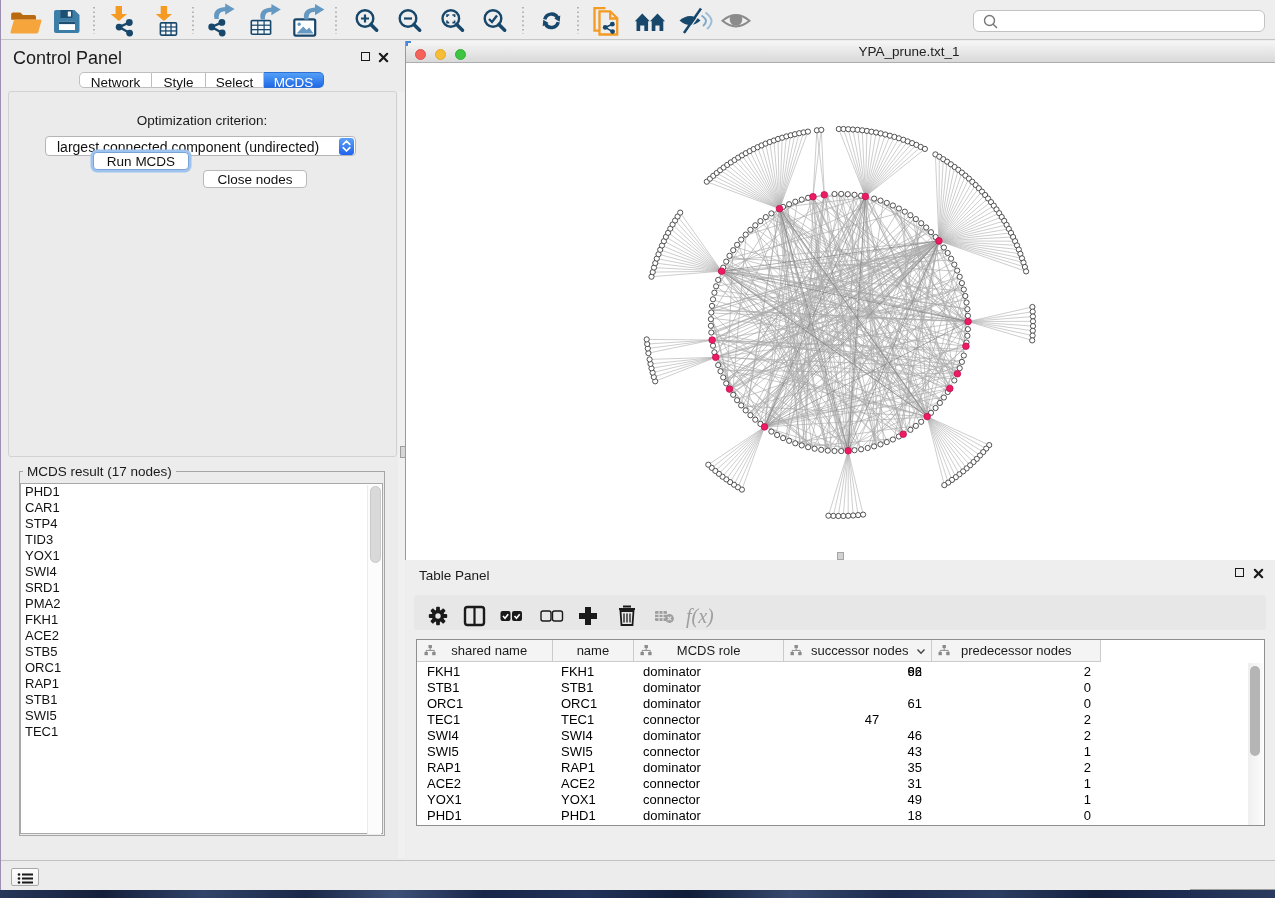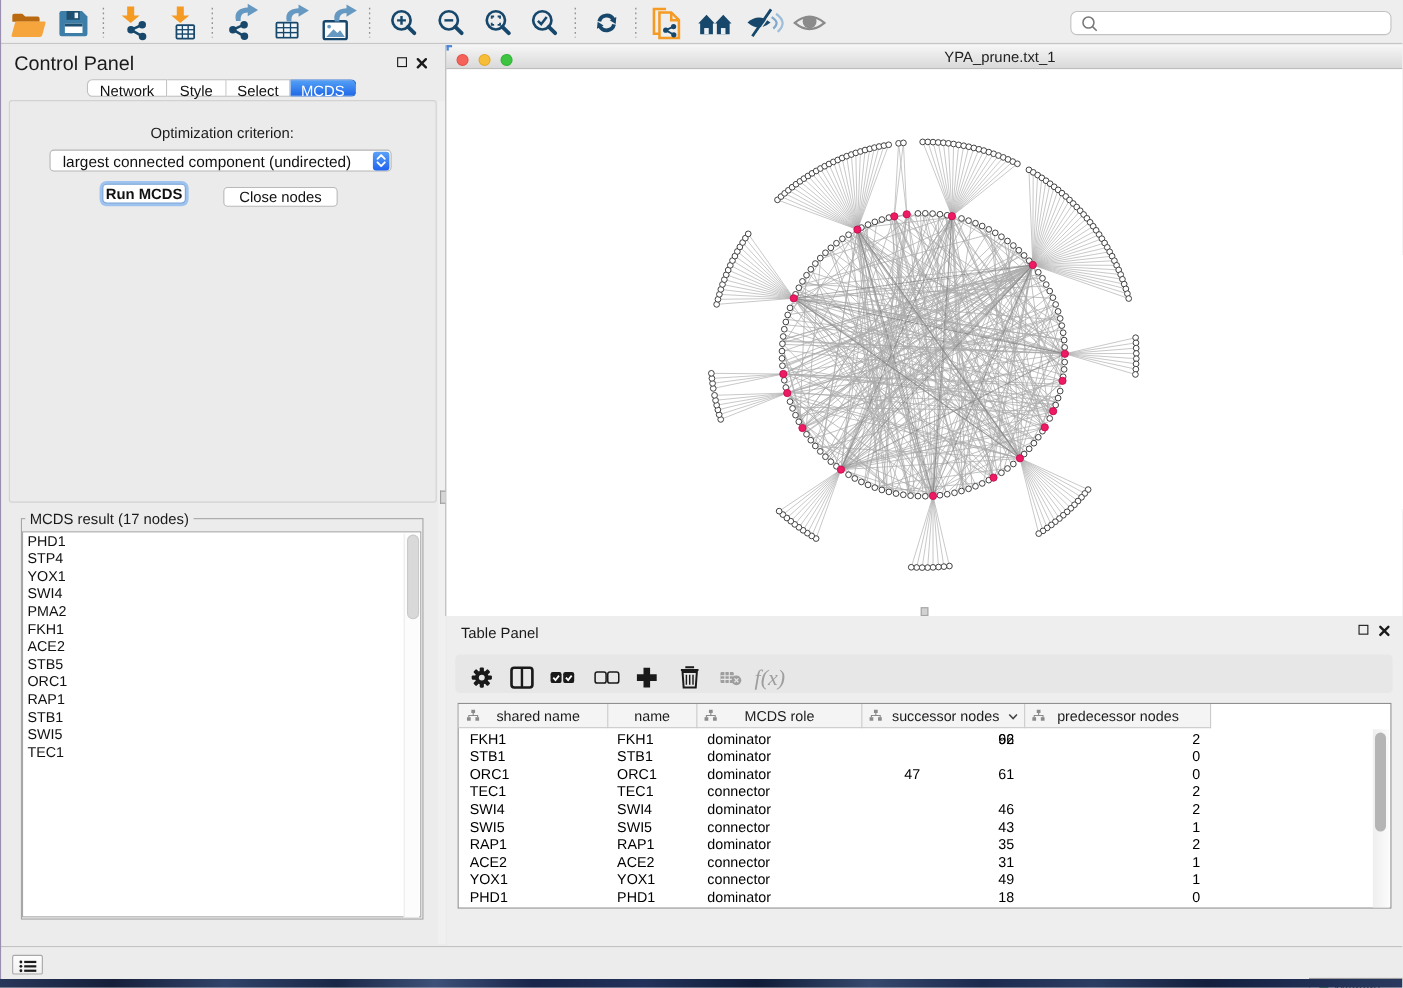--- a/index.html
+++ b/index.html
@@ -19,21 +19,21 @@
 .tab.first { border-left:1px solid #bfbfbf; border-radius:5px 0 0 5px; }
 .tab.last { border-radius:0 5px 5px 0; }
 .tab.sel { background:linear-gradient(#53a0f6,#2069e8); color:#fff; border-color:#2e6fd4; }
 #cp-tabs { left:79px; top:72px; width:245px; }
 #cp-content { left:8px; top:91px; width:389px; height:366px; border:1px solid #d2d2d2; border-radius:3px; background:#ebebeb; }
 #opt-label { left:0; top:113px; width:404px; text-align:center; color:#1a1a1a; font-size:13.5px; }
 #dropdown { left:45px; top:136px; width:311px; height:20px; background:#fff; border:1px solid #b5b5b5; border-radius:4px; }
 #dropdown .txt { position:absolute; left:11px; top:1.5px; font-size:14px; }
 #dd-step { position:absolute; right:1px; top:1px; width:15px; height:17px; border-radius:3px; background:linear-gradient(#5ba1f7,#1f63ee); }
 .btn { background:#fff; border:1px solid #b9b9b9; border-radius:4px; text-align:center; font-size:13.5px; line-height:17px; color:#111; }
-#btn-run { left:93px; top:167px; width:76px; height:18px; box-shadow:0 0 0 2.5px #9ec3ee; border-color:#7aa4d6;font-weight:bold; }
+#btn-run { left:93px; top:152px; width:96px; height:18px; box-shadow:0 0 0 2.5px #9ec3ee; border-color:#7aa4d6; }
 #btn-close { left:203px; top:170px; width:104px; height:18px; }
 #groupbox { left:19px; top:471px; width:366px; height:365px; border:1px solid #a6a6a6; }
 #grouplabel { left:23px; top:464px; background:#ececec; padding:0 4px; font-size:13.5px; color:#1a1a1a; }
 #listbox { left:20px; top:483px; width:363px; height:351px; background:#fff; border:1px solid #a8a8a8; }
 #listbox .item { height:16px; line-height:16px; padding-left:4px; font-size:13px; }
 #list-sb { position:absolute; right:1px; top:1px; width:14px; height:349px; background:#fcfcfc; border-left:1px solid #ebebeb; }
 #list-thumb { position:absolute; left:1.5px; top:1px; width:11px; height:77px; background:#d9d9d9; border-radius:6px; border:1px solid #c9c9c9; }
 #splitter { left:405px; top:41px; width:1px; height:519px; background:#9a9a9a; }
 #split-handle { left:400px; top:446px; width:5px; height:12px; background:#d6d6d6; border:1px solid #9f9f9f; border-right:none; }
 
@@ -191,23 +191,26 @@
         <path d="M4.2 6.4 L7.5 3 L10.8 6.4" fill="none" stroke="#fff" stroke-width="1.7" stroke-linejoin="round" stroke-linecap="round"></path>
         <path d="M4.2 9.6 L7.5 13 L10.8 9.6" fill="none" stroke="#fff" stroke-width="1.7" stroke-linejoin="round" stroke-linecap="round"></path>
       </svg></div>
 </div>
 <div class="abs btn" id="btn-run">Run MCDS</div>
 <div class="abs btn" id="btn-close">Close nodes</div>
 <div class="abs" id="groupbox"></div>
 <div class="abs" id="grouplabel">MCDS result (17 nodes)</div>
 <div class="abs" id="listbox">
 <div class="item">PHD1</div>
+<div class="item">CAR1</div>
 <div class="item">STP4</div>
+<div class="item">TID3</div>
 <div class="item">YOX1</div>
 <div class="item">SWI4</div>
+<div class="item">SRD1</div>
 <div class="item">PMA2</div>
 <div class="item">FKH1</div>
 <div class="item">ACE2</div>
 <div class="item">STB5</div>
 <div class="item">ORC1</div>
 <div class="item">RAP1</div>
 <div class="item">STB1</div>
 <div class="item">SWI5</div>
 <div class="item">TEC1</div>
   <div id="list-sb">
@@ -1084,21 +1087,21 @@
 <div class="rowtxt" style="left:405px;top:24px;width:100px;text-align:right">62</div>
 <div class="rowtxt" style="left:574px;top:40px;width:100px;text-align:right">0</div>
 <div class="rowtxt" style="left:10px;top:56px">ORC1</div>
 <div class="rowtxt" style="left:144px;top:56px">ORC1</div>
 <div class="rowtxt" style="left:226px;top:56px">dominator</div>
 <div class="rowtxt" style="left:405px;top:56px;width:100px;text-align:right">61</div>
 <div class="rowtxt" style="left:574px;top:56px;width:100px;text-align:right">0</div>
 <div class="rowtxt" style="left:10px;top:72px">TEC1</div>
 <div class="rowtxt" style="left:144px;top:72px">TEC1</div>
 <div class="rowtxt" style="left:226px;top:72px">connector</div>
-<div class="rowtxt" style="left:405px;top:56px;width:100px;text-align:left">47</div>
+<div class="rowtxt" style="left:405px;top:72px;width:100px;text-align:center">47</div>
 <div class="rowtxt" style="left:574px;top:72px;width:100px;text-align:right">2</div>
 <div class="rowtxt" style="left:10px;top:88px">SWI4</div>
 <div class="rowtxt" style="left:144px;top:88px">SWI4</div>
 <div class="rowtxt" style="left:226px;top:88px">dominator</div>
 <div class="rowtxt" style="left:405px;top:88px;width:100px;text-align:right">46</div>
 <div class="rowtxt" style="left:574px;top:88px;width:100px;text-align:right">2</div>
 <div class="rowtxt" style="left:10px;top:104px">SWI5</div>
 <div class="rowtxt" style="left:144px;top:104px">SWI5</div>
 <div class="rowtxt" style="left:226px;top:104px">connector</div>
 <div class="rowtxt" style="left:405px;top:104px;width:100px;text-align:right">43</div>

